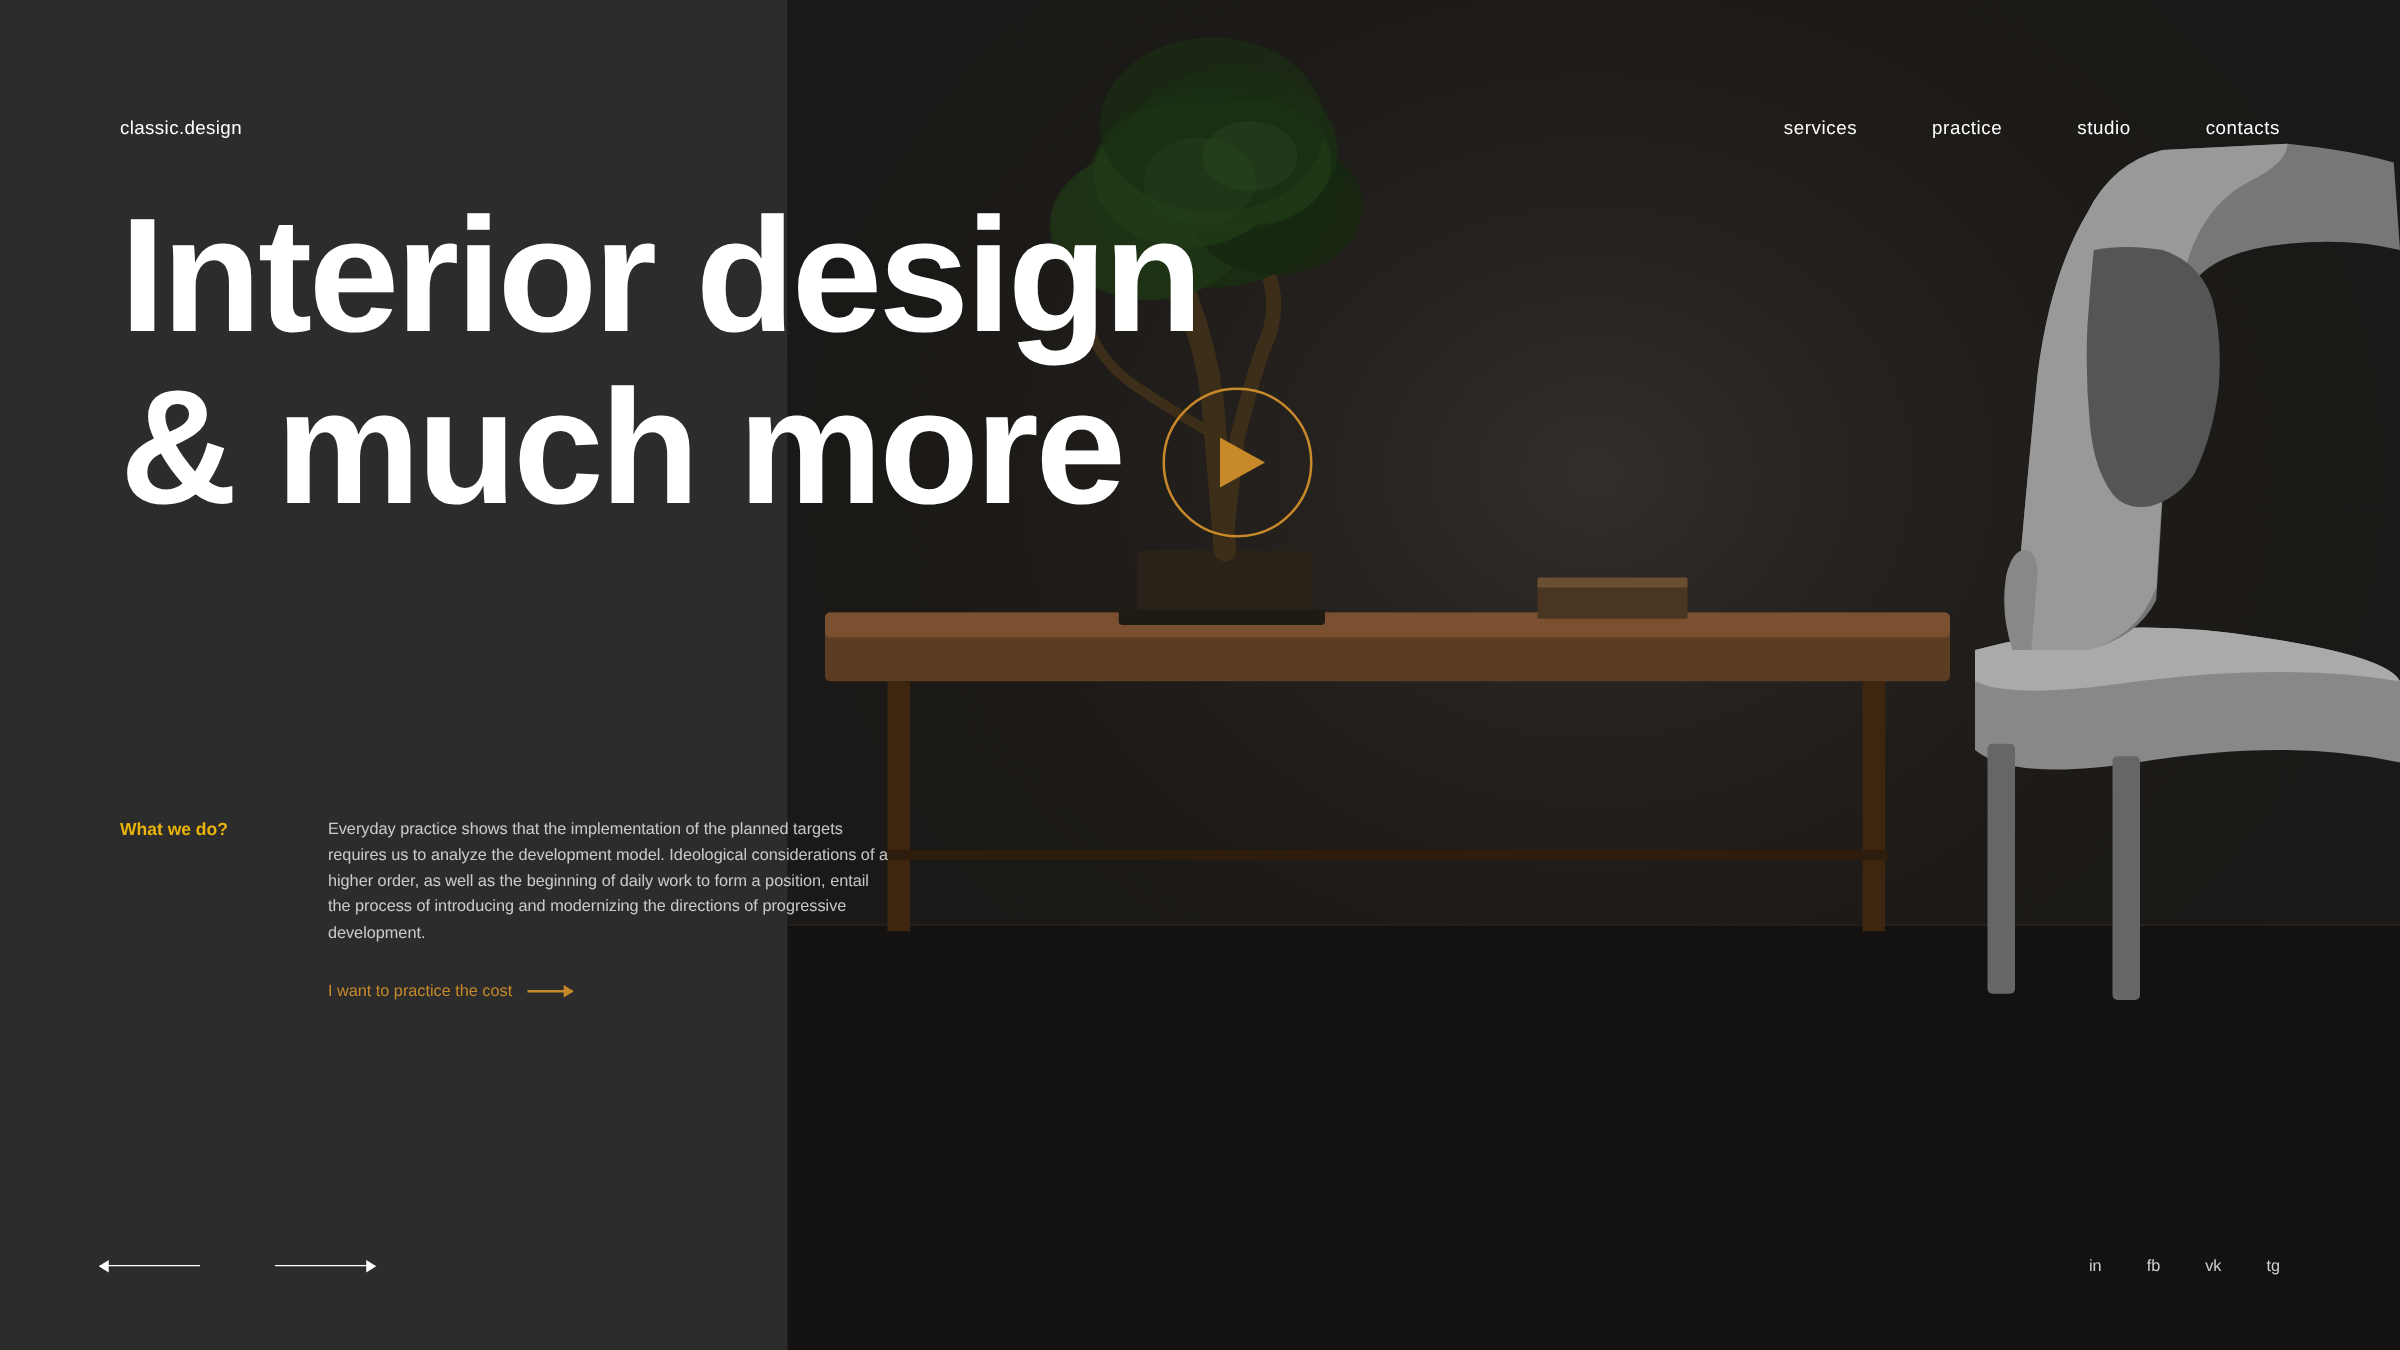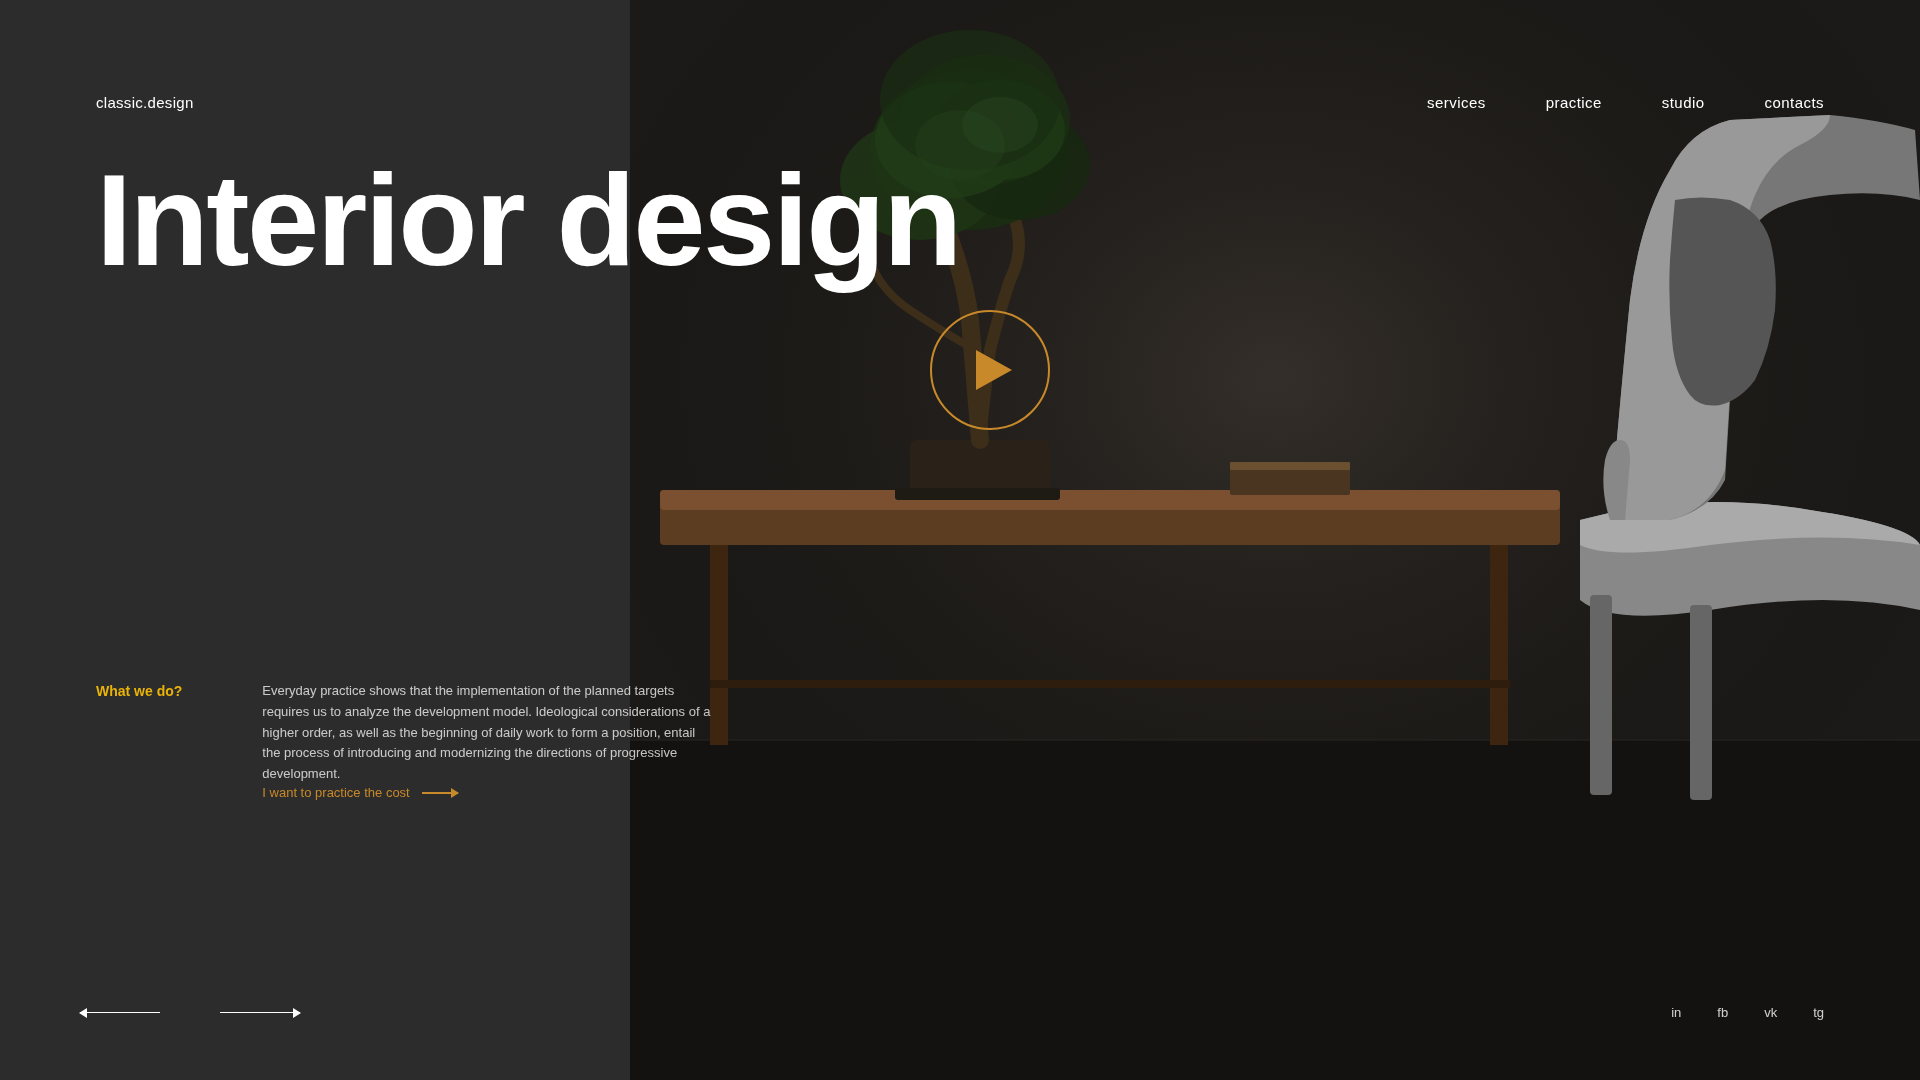--- a/index.html
+++ b/index.html
@@ -152,20 +152,21 @@
 
     .what-we-do-content {
       flex: 1;
     }
 
     .what-we-do-text {
       font-size: 13px;
       font-weight: 400;
       line-height: 1.6;
       color: rgba(255,255,255,0.75);
+      margin-bottom: 28px;
     }
 
     .calculate-link {
       display: flex;
       align-items: center;
       gap: 12px;
       font-size: 13px;
       font-weight: 500;
       color: #c8892a;
       cursor: pointer;
@@ -355,20 +356,21 @@
     <a>practice</a>
     <a>studio</a>
     <a>contacts</a>
   </nav>
 </header>
 
 <div class="main-content">
 
   <div class="hero-headline">
     <div class="headline-text">Interior design</div>
+    <div class="headline-text">&amp; much more</div>
   </div>
 
   <div class="what-we-do">
     <div class="what-we-do-label">What we do?</div>
     <div class="what-we-do-content">
       <p class="what-we-do-text">Everyday practice shows that the implementation of the planned targets requires us to analyze the development model. Ideological considerations of a higher order, as well as the beginning of daily work to form a position, entail the process of introducing and modernizing the directions of progressive development.</p>
       <a class="calculate-link">
         <span>I want to practice the cost</span>
         <span class="arrow-right"></span>
       </a>

